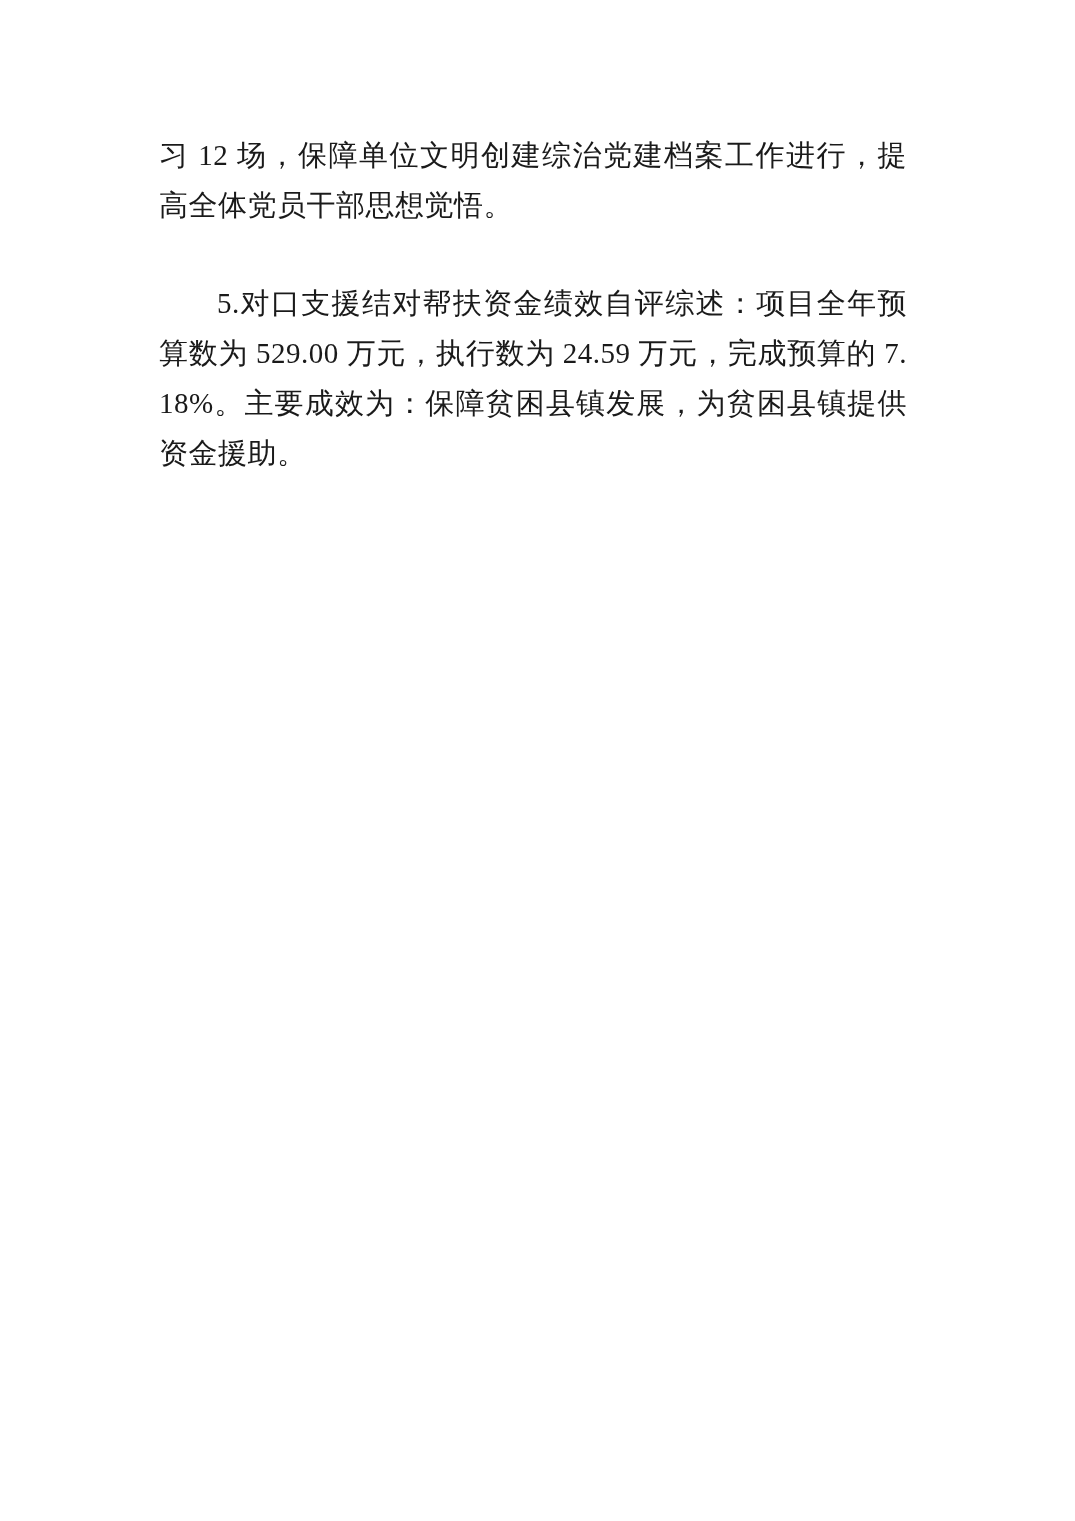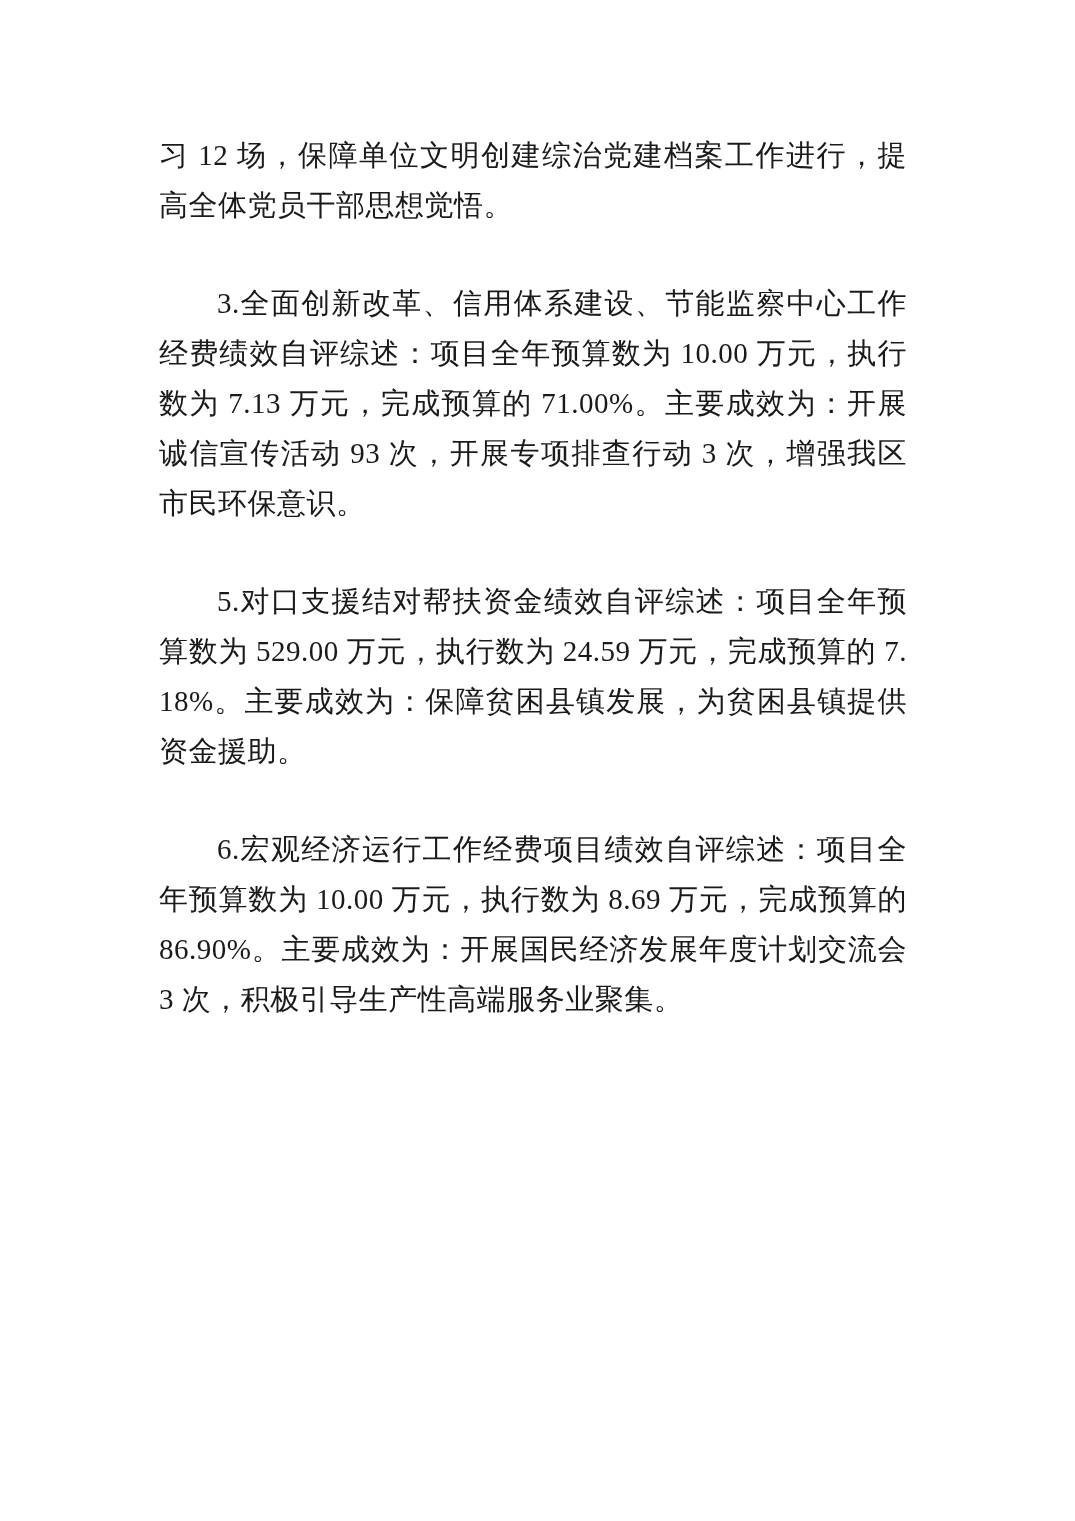--- a/index.html
+++ b/index.html
@@ -37,17 +37,15 @@
   .doc p.para:last-child {
     margin-bottom: 0;
   }
 </style>
 </head>
 <body>
 
 <div class="page">
   <div class="doc">
     <p class="para">习 12 场，保障单位文明创建综治党建档案工作进行，提高全体党员干部思想觉悟。</p>
-    <p class="para indent">3.全面创新改革、信用体系建设、节能监察中心工作经费绩效自评综述：项目全年预算数为 10.00 万元，执行数为 7.13 万元，完成预算的 71.00%。主要成效为：开展诚信宣传活动 93 次，开展专项排查行动 3 次，增强我区市民环保意识。</p>
     <p class="para indent">5.对口支援结对帮扶资金绩效自评综述：项目全年预算数为 529.00 万元，执行数为 24.59 万元，完成预算的 7.18%。主要成效为：保障贫困县镇发展，为贫困县镇提供资金援助。</p>
-    <p class="para indent">6.宏观经济运行工作经费项目绩效自评综述：项目全年预算数为 10.00 万元，执行数为 8.69 万元，完成预算的 86.90%。主要成效为：开展国民经济发展年度计划交流会 3 次，积极引导生产性高端服务业聚集。</p>
   </div>
 </div>
 
 </body></html>

